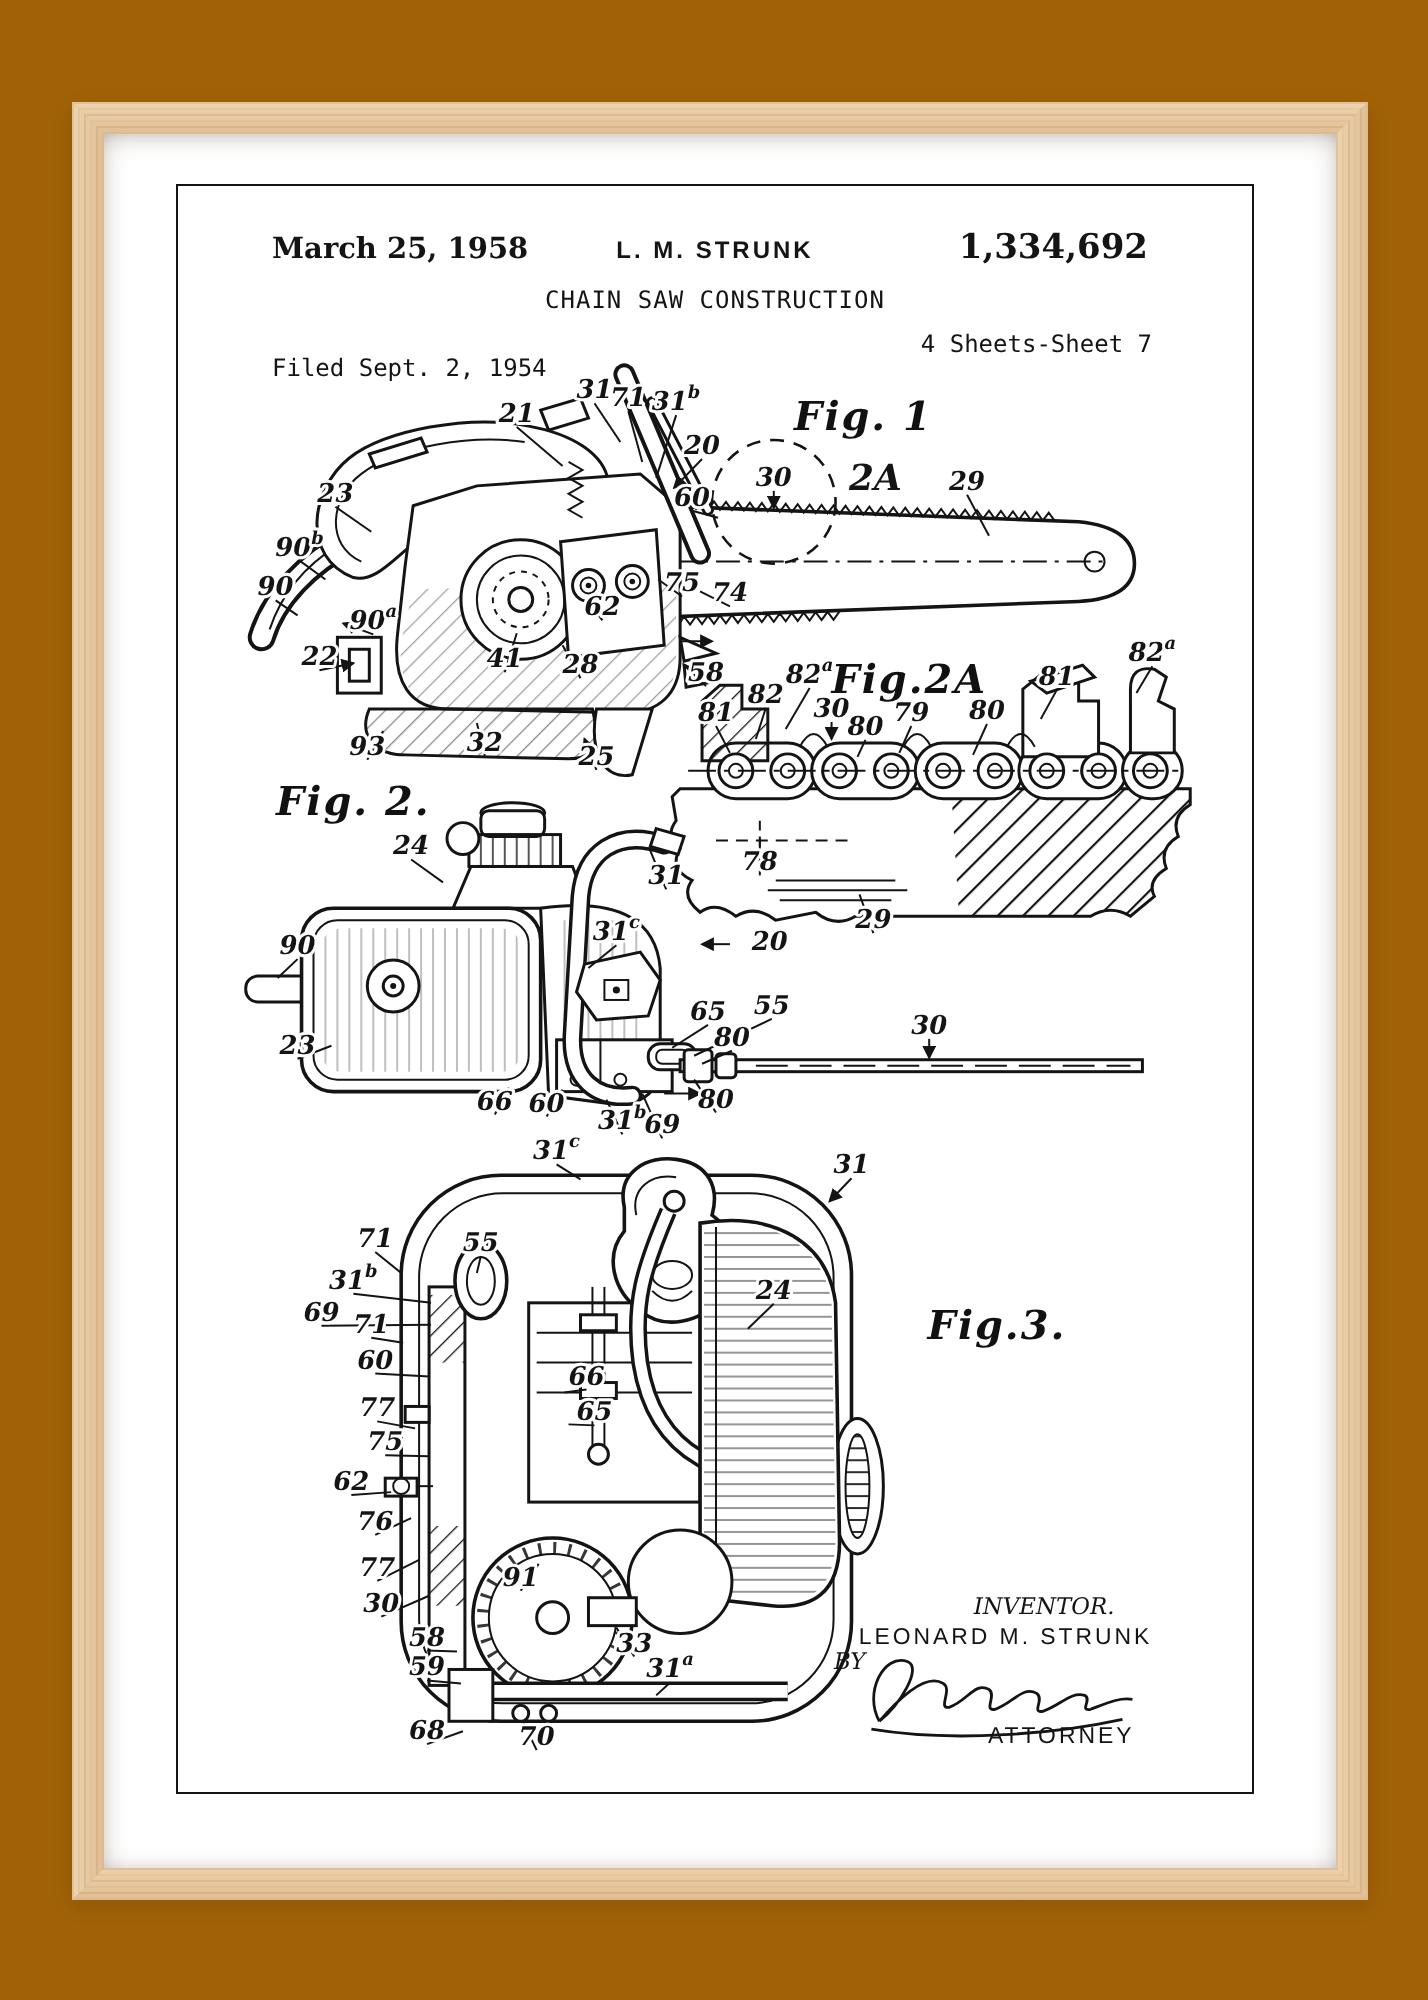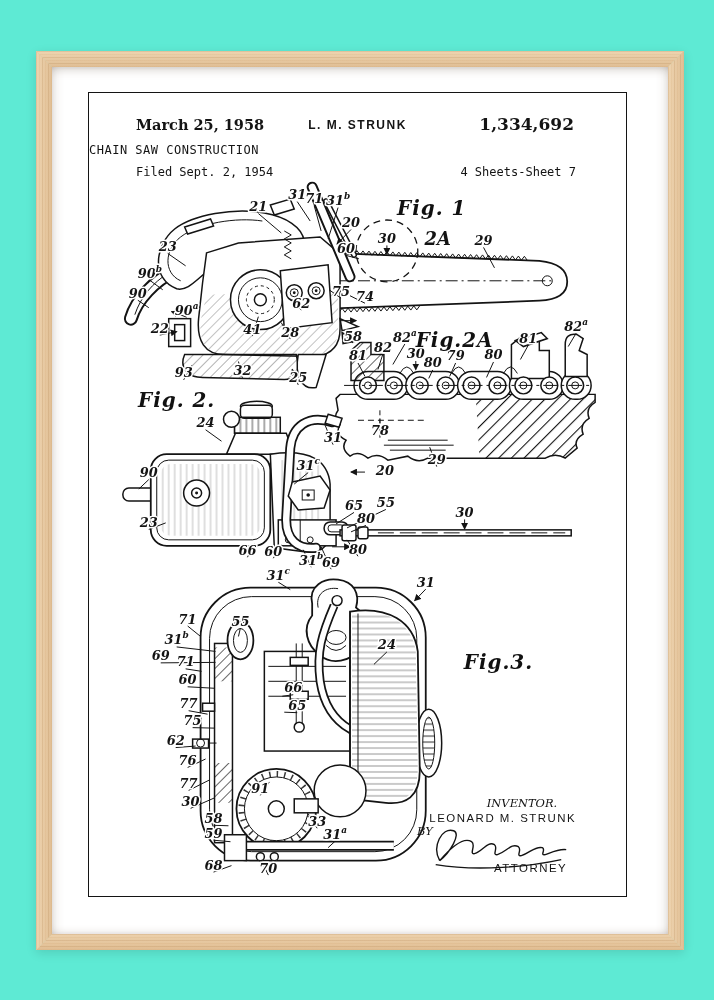--- a/index.html
+++ b/index.html
@@ -1,35 +1,35 @@
 <!DOCTYPE html>
 <html><head>
 <meta charset="utf-8">
 <style>
   html,body{margin:0;padding:0;}
-  .page{position:relative;width:714px;height:1000px;background:#5eead4;overflow:hidden;font-family:"Liberation Sans",sans-serif;}
+  .page{position:relative;width:714px;height:1000px;background:#a16207;overflow:hidden;font-family:"Liberation Sans",sans-serif;}
   .frame{position:absolute;left:36px;top:51px;width:648px;height:899px;box-shadow:0 3px 10px rgba(0,0,0,.12);}
   .band{position:absolute;background-color:#e8caa4;}
   .band.t{left:0;top:0;width:100%;height:16px;clip-path:polygon(0 0,100% 0,calc(100% - 16px) 100%,16px 100%);
     background-image:repeating-linear-gradient(to bottom, rgba(171,124,72,.20) 0 1px, rgba(0,0,0,0) 1px 3px, rgba(205,160,105,.15) 3px 4px, rgba(0,0,0,0) 4px 6px),linear-gradient(to bottom,#eed4b0,#e0be94);}
   .band.b{left:0;bottom:0;width:100%;height:16px;clip-path:polygon(16px 0,calc(100% - 16px) 0,100% 100%,0 100%);
     background-image:repeating-linear-gradient(to bottom, rgba(171,124,72,.20) 0 1px, rgba(0,0,0,0) 1px 3px, rgba(205,160,105,.15) 3px 4px, rgba(0,0,0,0) 4px 6px),linear-gradient(to top,#e0bd92,#ecd1ac);}
   .band.l{left:0;top:0;height:100%;width:16px;clip-path:polygon(0 0,100% 16px,100% calc(100% - 16px),0 100%);
     background-image:repeating-linear-gradient(to right, rgba(171,124,72,.20) 0 1px, rgba(0,0,0,0) 1px 3px, rgba(205,160,105,.15) 3px 4px, rgba(0,0,0,0) 4px 6px),linear-gradient(to right,#eed4b0,#e0be94);}
   .band.r{right:0;top:0;height:100%;width:16px;clip-path:polygon(0 16px,100% 0,100% 100%,0 calc(100% - 16px));
     background-image:repeating-linear-gradient(to right, rgba(171,124,72,.20) 0 1px, rgba(0,0,0,0) 1px 3px, rgba(205,160,105,.15) 3px 4px, rgba(0,0,0,0) 4px 6px),linear-gradient(to left,#e0be94,#eed4b0);}
   .mat{position:absolute;left:16px;top:16px;right:16px;bottom:16px;background:#fff;
     box-shadow:inset 0 9px 12px -9px rgba(90,70,50,.40),inset 9px 0 12px -9px rgba(90,70,50,.28),inset -9px 0 12px -9px rgba(90,70,50,.28),inset 0 -8px 10px -8px rgba(90,70,50,.22);}
   .sheet{position:absolute;left:88px;top:92px;width:539px;height:805px;border:1.6px solid #141414;box-sizing:border-box;background:#fff;}
   .hdr{position:absolute;color:#141414;white-space:nowrap;}
   .h-date{left:47px;top:23px;font:700 14.5px "DejaVu Serif",serif;}
   .h-name{left:0;right:0;text-align:center;top:25px;font:700 12px "Liberation Sans",sans-serif;letter-spacing:1.5px;}
   .h-num{right:52px;top:21px;font:700 17px "DejaVu Serif",serif;}
-  .h-title{left:0;right:0;top:50px;font:12px "DejaVu Sans Mono",monospace;letter-spacing:.5px;}
-  .h-filed{left:47px;top:72px;font:12px "DejaVu Sans Mono",monospace;text-align:center;}
+  .h-title{left:0;right:0;text-align:center;top:50px;font:12px "DejaVu Sans Mono",monospace;letter-spacing:.5px;}
+  .h-filed{left:47px;top:84px;font:12px "DejaVu Sans Mono",monospace;text-align:center;}
   .h-sheet{right:50px;top:72px;font:12px "DejaVu Sans Mono",monospace;}
   #drawing{position:absolute;left:0;top:0;width:100%;height:100%;}
   #drawing .callout{font:italic 700 13px "DejaVu Serif",serif;fill:#141414;text-anchor:middle;paint-order:stroke;stroke:#fff;stroke-width:3px;stroke-linejoin:round;}
   #drawing .bignum{font-size:18px;}
   #drawing .fig-label{font:italic 700 20px "DejaVu Serif",serif;letter-spacing:1px;fill:#111;text-anchor:middle;paint-order:stroke;stroke:#fff;stroke-width:3px;stroke-linejoin:round;}
   #drawing .leader{stroke:#141414;stroke-width:1;}
   .lnt{fill:none;stroke:#141414;stroke-width:1;}
   .wh{fill:#fff;stroke:#141414;stroke-width:1.5;}
   .wh2{fill:#fff;stroke:#141414;stroke-width:1.8;}
   .sig{font:italic 11.5px "DejaVu Serif",serif;fill:#141414;}

